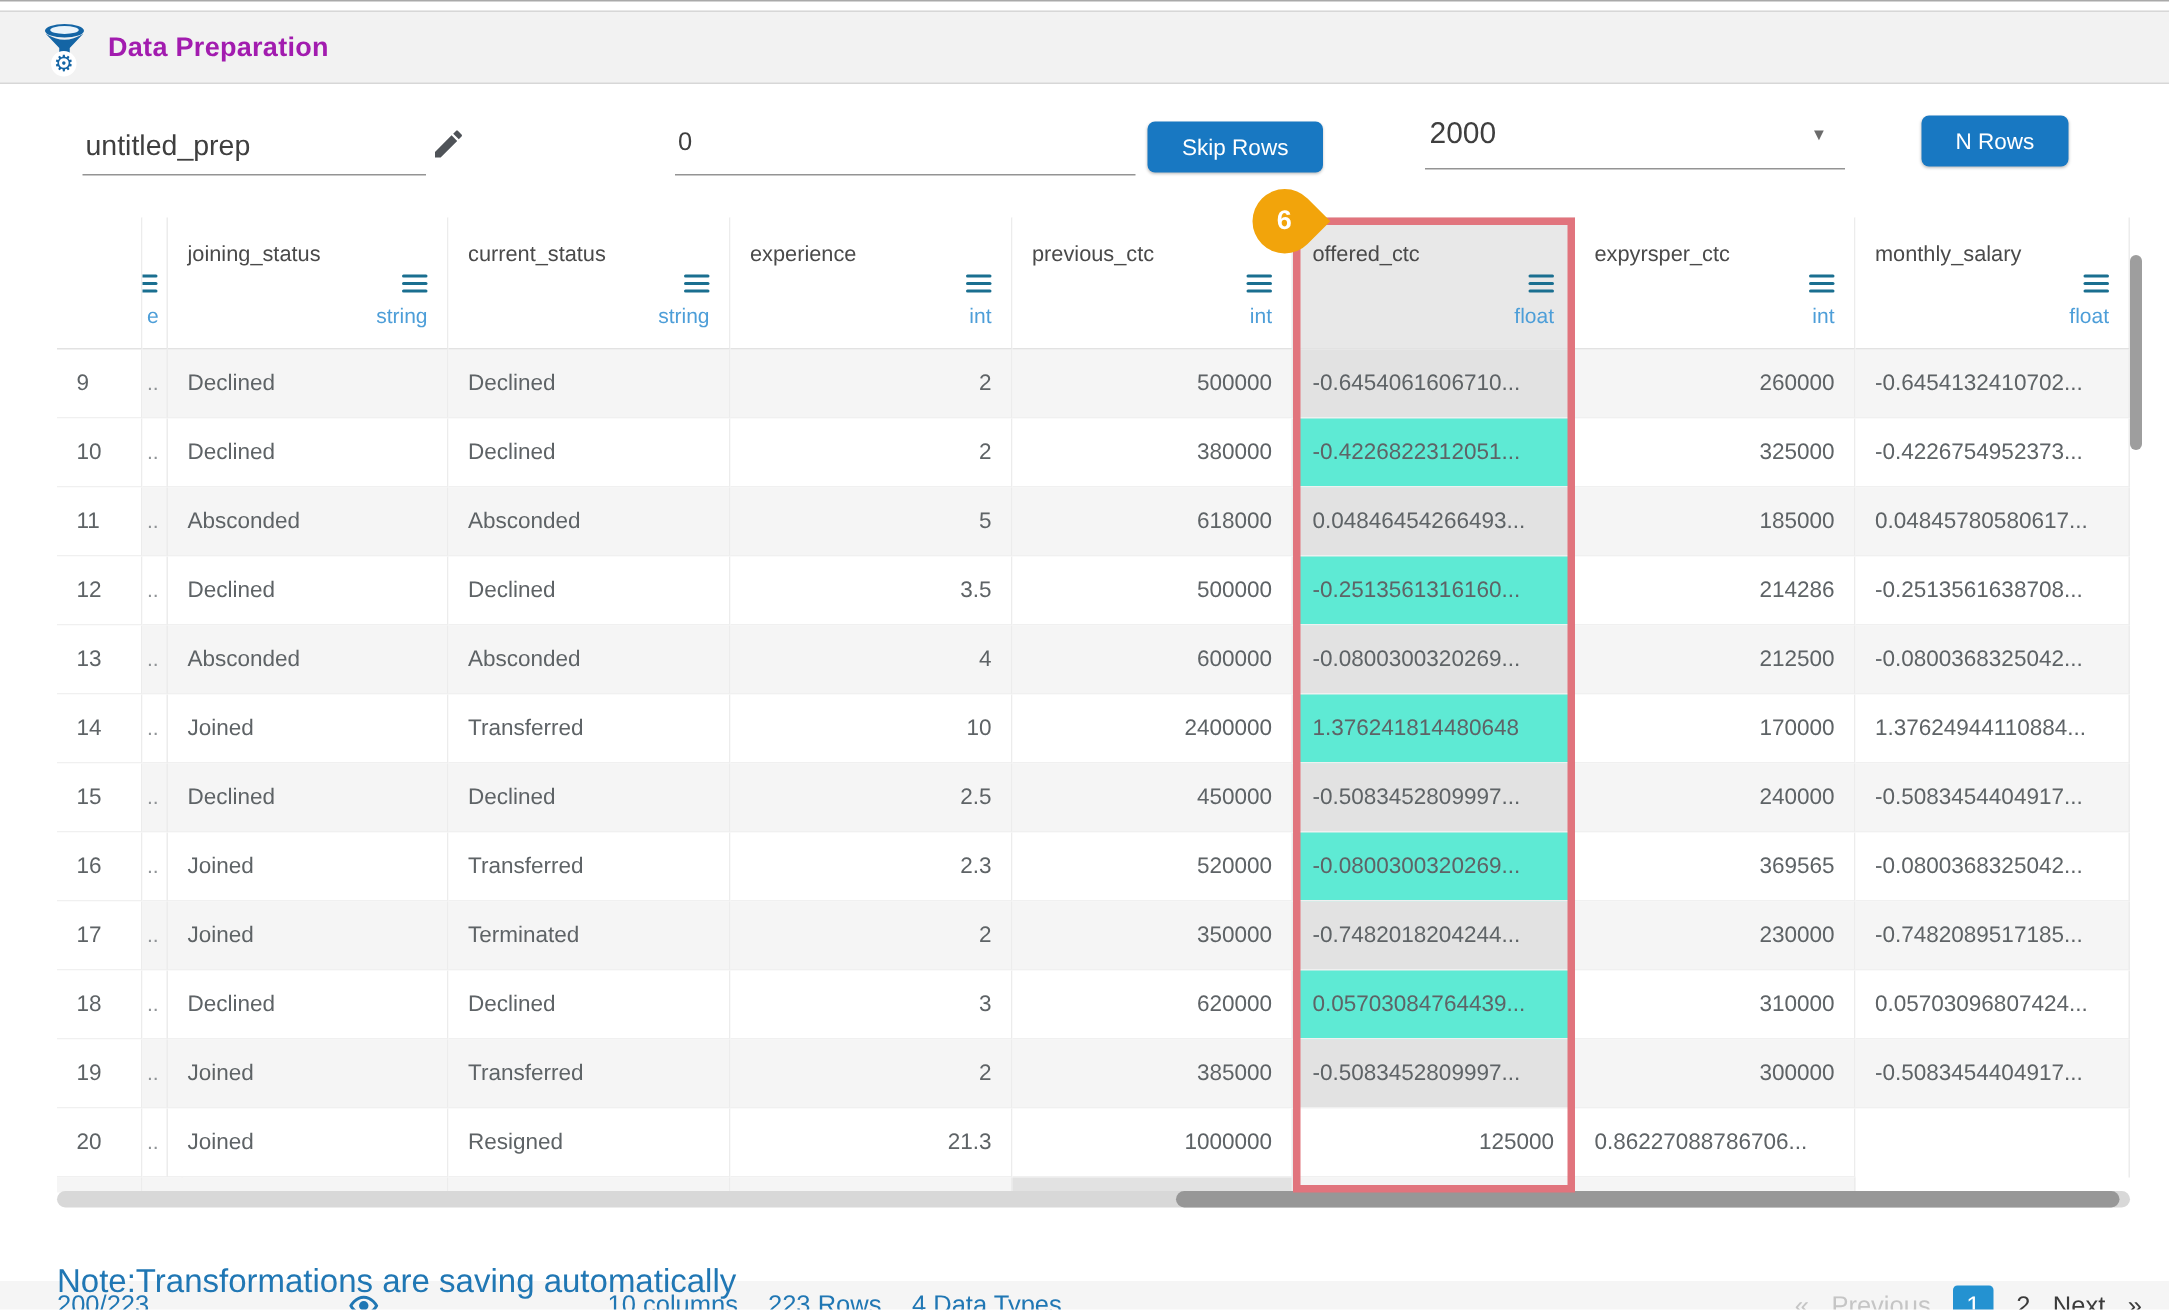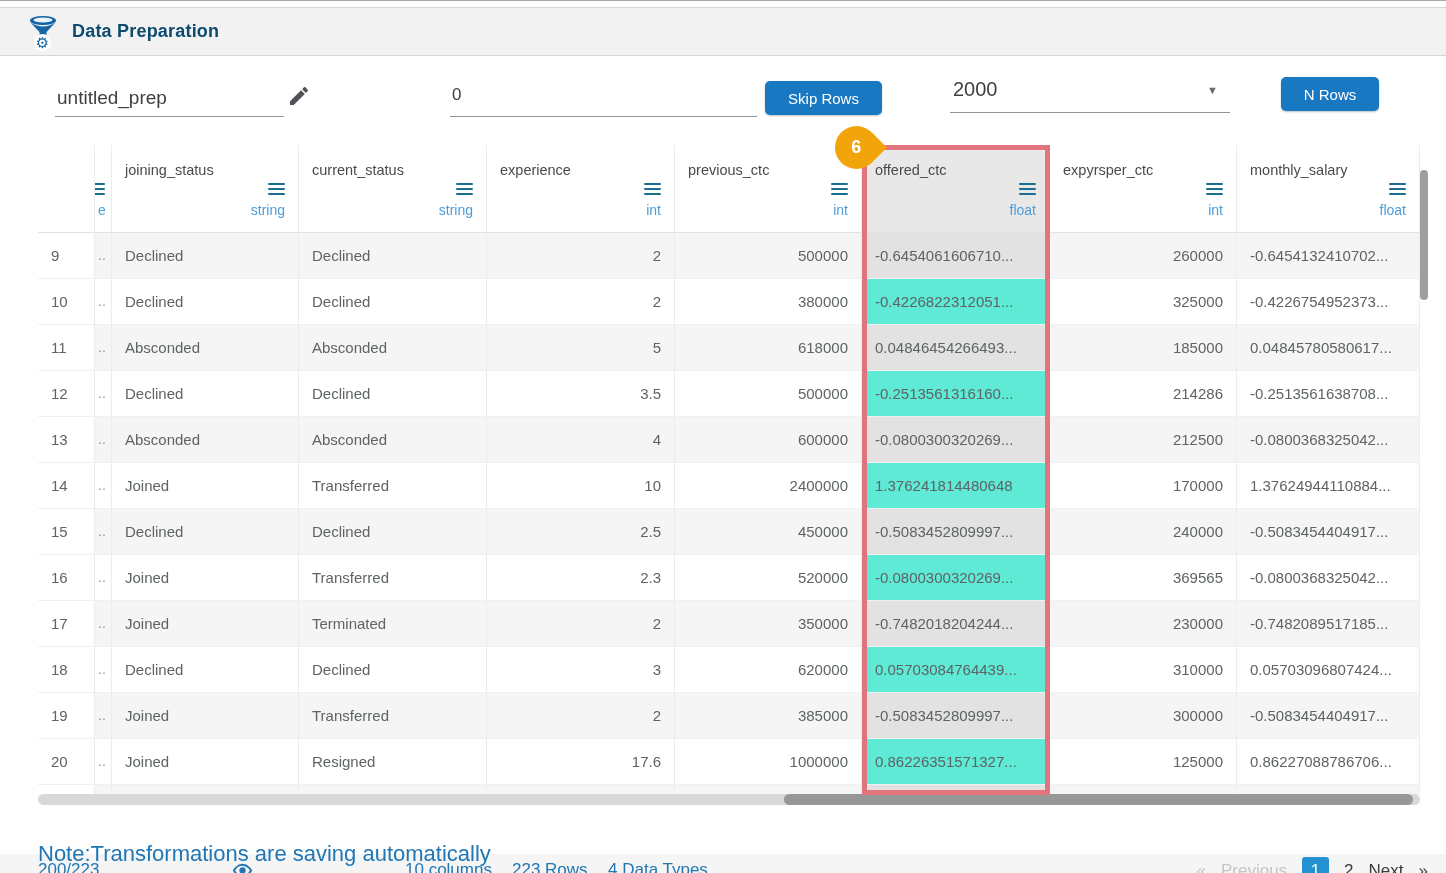--- a/index.html
+++ b/index.html
@@ -13,21 +13,21 @@
   .appbar{
     position:absolute;top:7px;left:0;right:0;height:49px;background:#f2f2f2;
     border-top:1px solid #d7d7d7;border-bottom:1px solid #d7d7d7;
     display:flex;align-items:center;padding-left:26px;box-sizing:border-box;
   }
   .logo{position:relative;width:34px;height:36px;flex:0 0 auto;}
   .logo .gear{
     position:absolute;left:8px;bottom:-1px;width:17px;height:17px;line-height:17px;
     background:#fff;border-radius:50%;color:#1465a5;font-size:15px;text-align:center;
   }
-  .appbar h1{font-size:18px;font-weight:bold;color:#0c4a6e;margin:0 0 0 12px;letter-spacing:.2px;}
+  .appbar h1{font-size:18px;font-weight:bold;color:#a21caf;margin:0 0 0 12px;letter-spacing:.2px;}
 
   
   .u-input{
     position:absolute;border:none;border-bottom:1px solid #949494;background:transparent;
     outline:none;color:#3f3f3f;font-family:inherit;padding:0 2px;
   }
   #prep-input{left:55px;top:80px;width:225px;height:36px;font-size:19px;}
   .pencil{position:absolute;left:287px;top:84px;width:24px;height:24px;cursor:pointer;}
   #skip-input{left:450px;top:74px;width:303px;height:42px;font-size:17px;}
   .btn{
@@ -300,23 +300,22 @@
       <div class="cell stripe">Transferred</div>
       <div class="cell stripe ar">2</div>
       <div class="cell stripe ar">385000</div>
       <div class="cell stripe hl">-0.5083452809997...</div>
       <div class="cell stripe ar">300000</div>
       <div class="cell stripe">-0.5083454404917...</div>
       <div class="cell rownum">20</div>
       <div class="cell sliver">..</div>
       <div class="cell">Joined</div>
       <div class="cell">Resigned</div>
-      <div class="cell ar">17.6</div>
+      <div class="cell ar">21.3</div>
       <div class="cell ar">1000000</div>
-      <div class="cell hl">0.86226351571327...</div>
       <div class="cell ar">125000</div>
       <div class="cell">0.86227088786706...</div>
       <div class="cell partial rownum"></div>
       <div class="cell partial sliver stripe"></div>
       <div class="cell partial stripe"></div>
       <div class="cell partial stripe"></div>
       <div class="cell partial stripe"></div>
       <div class="cell partial stripe"></div>
       <div class="cell partial stripe hl"></div>
       <div class="cell partial stripe"></div>

